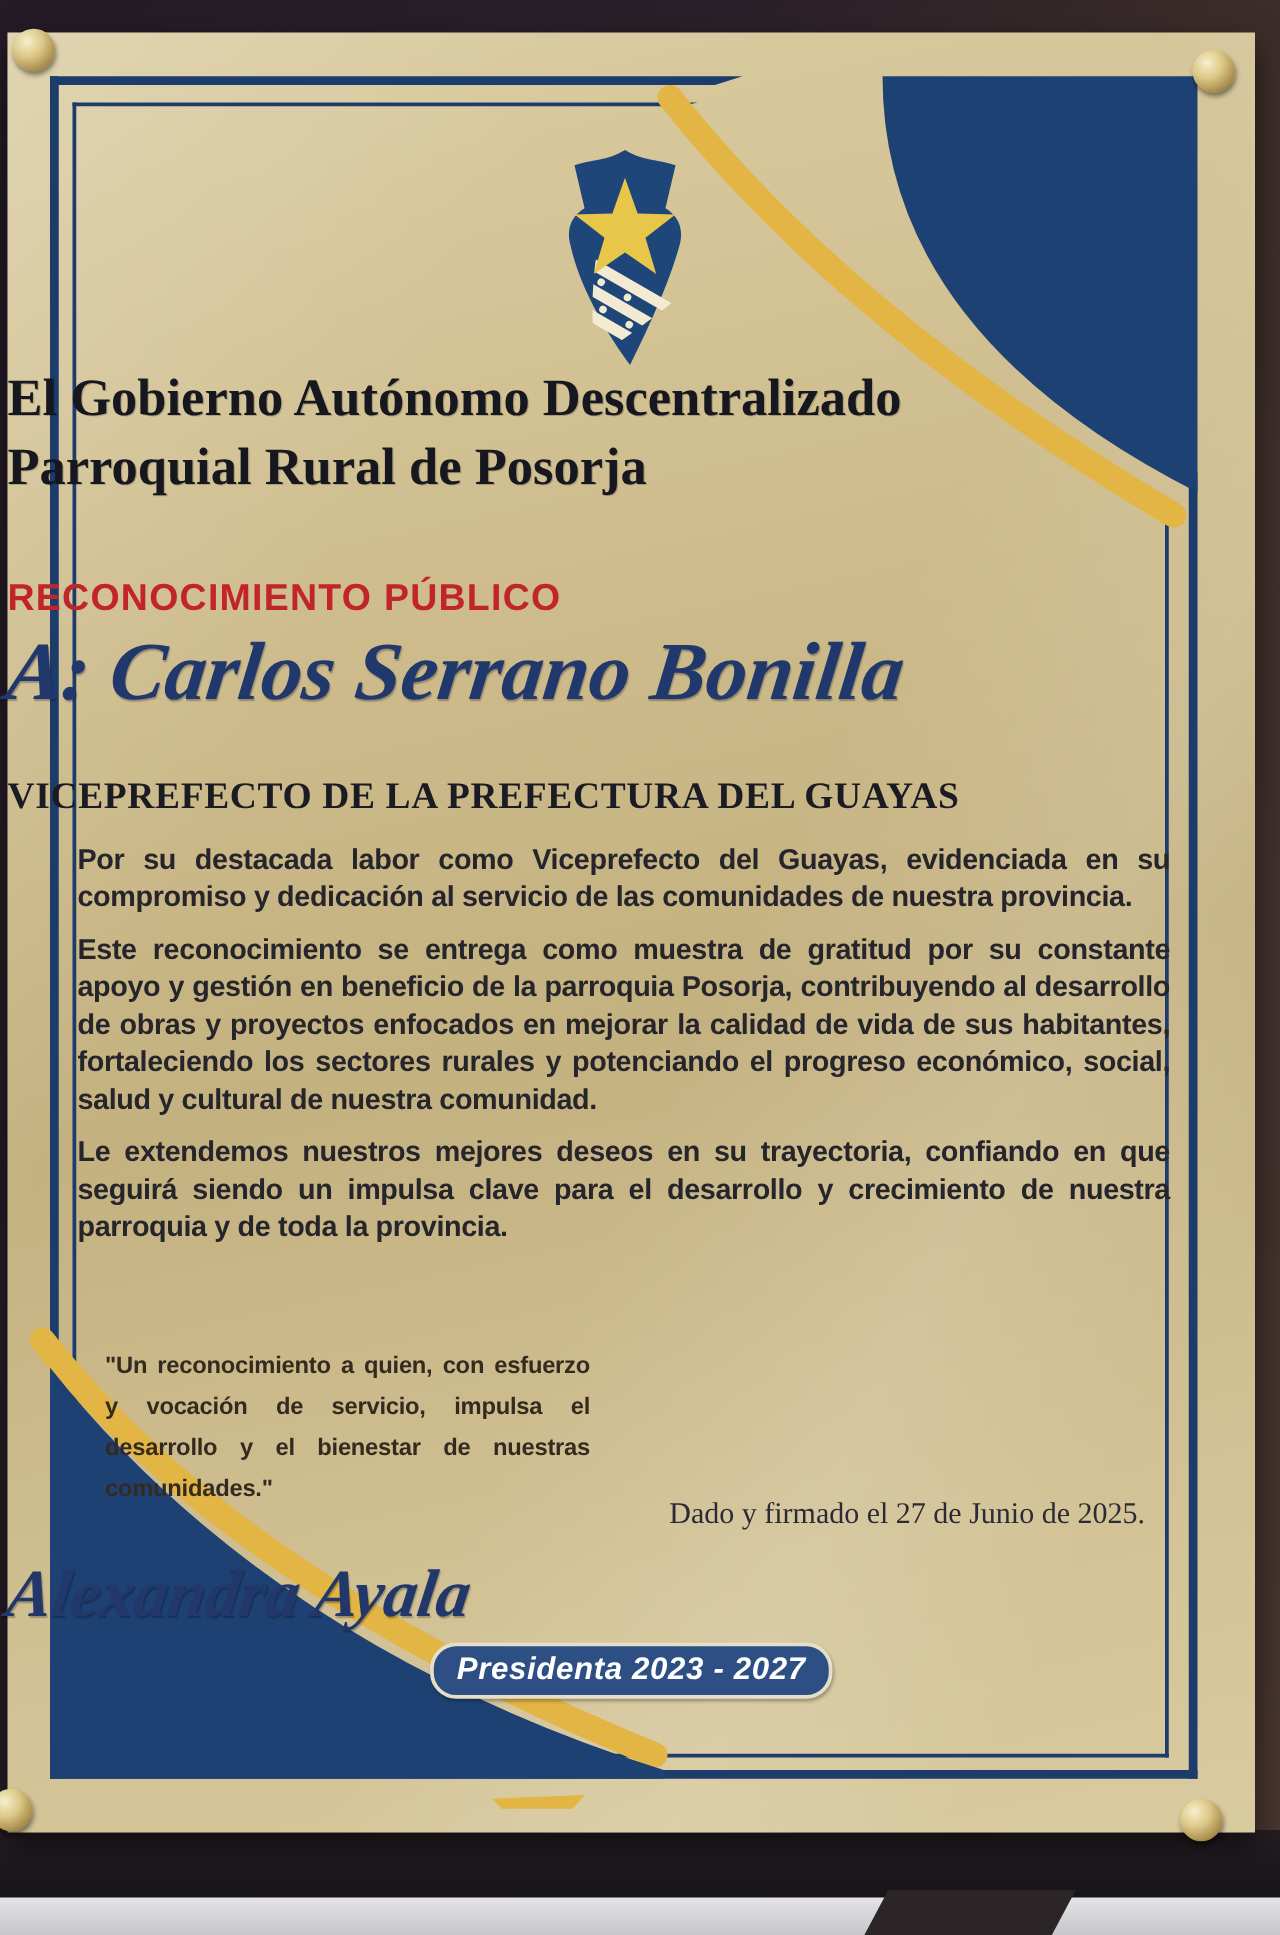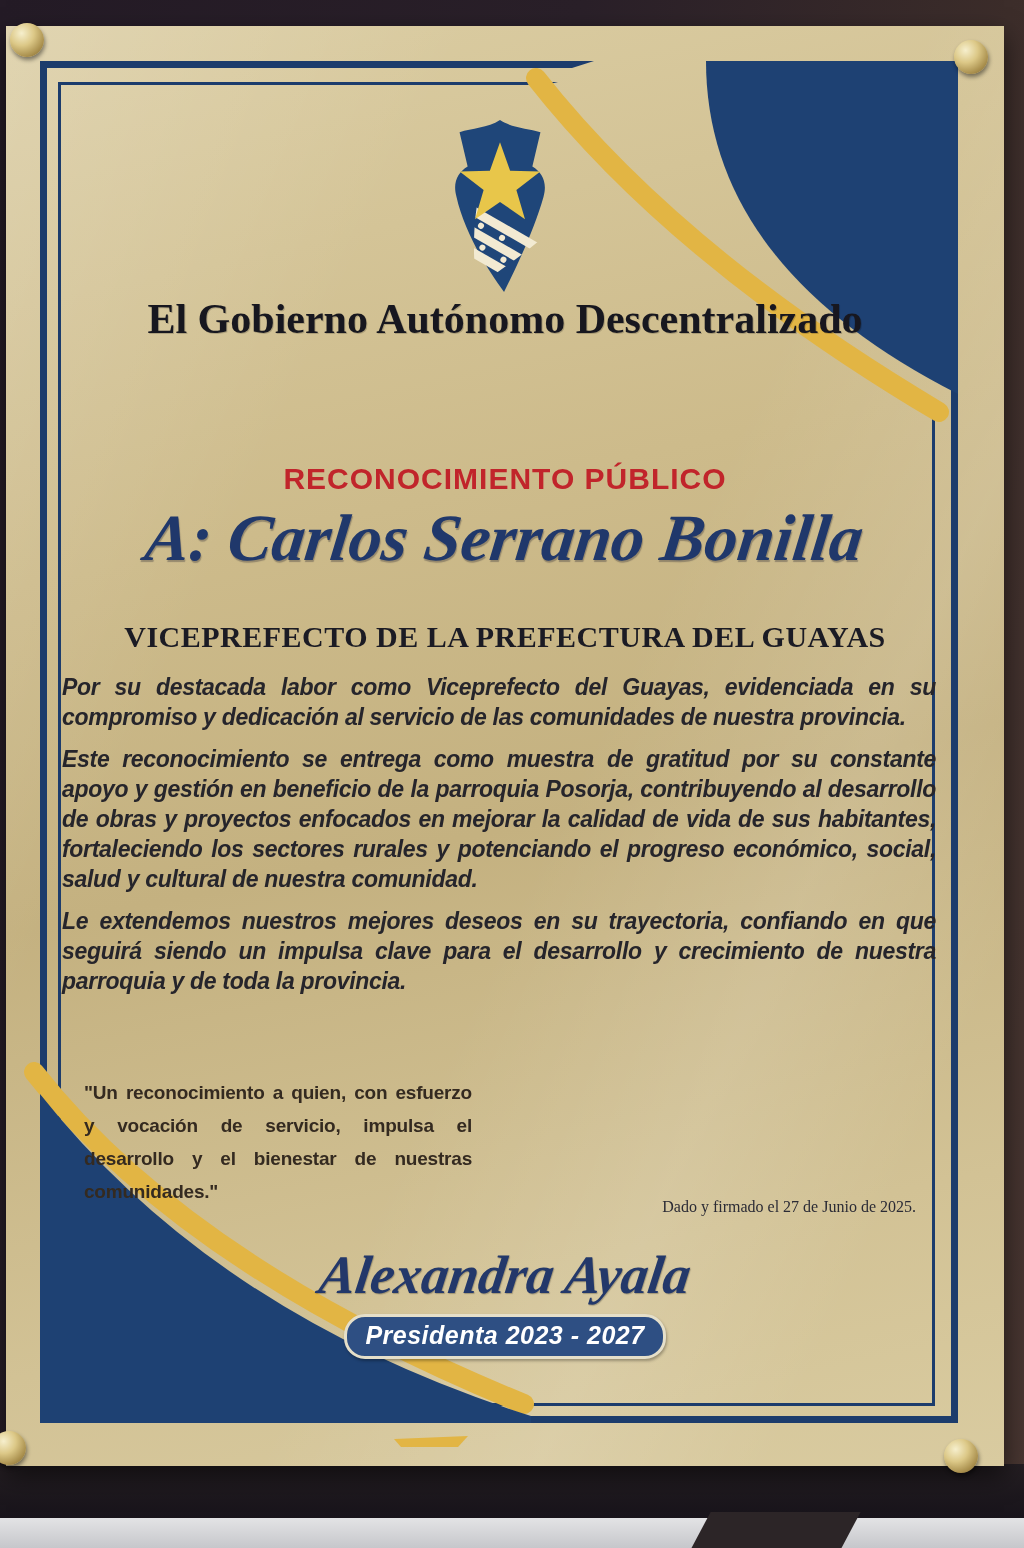--- a/index.html
+++ b/index.html
@@ -26,21 +26,21 @@
     background:radial-gradient(circle at 34% 30%,#f6efcd 0%,#dcc887 38%,#a98f4d 72%,#6f5a2e 100%);
     box-shadow:1px 3px 4px rgba(0,0,0,.45);
   }
   .screw.tl{left:4px;top:-3px;}
   .screw.tr{left:948px;top:14px;}
   .screw.bl{left:-14px;top:1405px;}
   .screw.br{left:938px;top:1413px;}
 
   .emblem{position:absolute;left:404px;top:90px;width:180px;height:182px;}
 
-  .t-center{position:absolute;left:0;width:100%;text-align:center;}
+  .t-center{position:absolute;left:0;width:100%;}
   .title{
     top:266px;font-family:"Liberation Serif",serif;font-weight:700;
     font-size:42px;line-height:55px;color:#17171f;letter-spacing:0;
     text-shadow:1px 1px 0 rgba(0,0,0,.18);
   }
   .recognition{
     top:436px;font-weight:700;font-size:30px;letter-spacing:1px;color:#c1252b;
   }
   .recipient{
     top:474px;font-family:"Liberation Serif",serif;font-style:italic;font-weight:700;
@@ -48,30 +48,29 @@
   }
   .recipient .skew{display:inline-block;transform:skewX(-7deg);}
   .recipient-title{
     top:594px;font-family:"Liberation Serif",serif;font-weight:700;
     font-size:30px;color:#1b1b24;letter-spacing:.5px;
   }
   .body-text{
     position:absolute;left:56px;top:646px;width:874px;color:#26252b;
     font-size:23px;font-weight:700;line-height:30px;letter-spacing:-.3px;
     text-align:justify;
-    font-style:italic;
   }
   .body-text p{margin:0 0 12px 0;}
   .quote{
     position:absolute;left:78px;top:1050px;width:388px;color:#342a20;
     font-size:19px;font-weight:700;line-height:33px;letter-spacing:-.2px;text-align:justify;
   }
   .date-line{
     position:absolute;left:380px;top:1172px;width:530px;text-align:right;
-    font-family:"Liberation Serif",serif;font-size:16px;color:#2b2b35;
+    font-family:"Liberation Serif",serif;font-size:24px;color:#2b2b35;
   }
   .signature{
     top:1218px;font-family:"Liberation Serif",serif;font-style:italic;font-weight:700;
     font-size:54px;color:#23386a;text-shadow:1px 1px 1px rgba(0,0,0,.25);
   }
   .signature .skew{display:inline-block;transform:skewX(-8deg);}
   .badge-row{position:absolute;left:0;top:1288px;width:100%;text-align:center;}
   .badge{
     display:inline-block;background:#2e4f83;border:3px solid #e5dfc9;border-radius:21px;
     padding:4px 18px 6px 18px;color:#ffffff;font-size:25px;font-weight:700;font-style:italic;
@@ -135,20 +134,21 @@
         <circle cx="82" cy="119.5" r="3" fill="#f2ead2"></circle>
         <circle cx="46" cy="137.5" r="3" fill="#f2ead2"></circle>
         <circle cx="70" cy="137.5" r="3" fill="#f2ead2"></circle>
         <circle cx="94" cy="137.5" r="3" fill="#f2ead2"></circle>
       </g>
       <polygon fill="#e8c64a" points="80,26 90,54.2 119.9,55 96.2,73.3 104.7,102 80,85 55.3,102 63.8,73.3 40.1,55 70,54.2"></polygon>
     </svg>
 
     <div class="t-center title">
       <div>El Gobierno Autónomo Descentralizado</div>
+      <div>Parroquial Rural de Posorja</div>
     </div>
 
     <div class="t-center recognition">RECONOCIMIENTO PÚBLICO</div>
 
     <div class="t-center recipient">
       <span class="skew">A: Carlos Serrano Bonilla</span>
     </div>
 
     <div class="t-center recipient-title">VICEPREFECTO DE LA PREFECTURA DEL GUAYAS</div>
 

